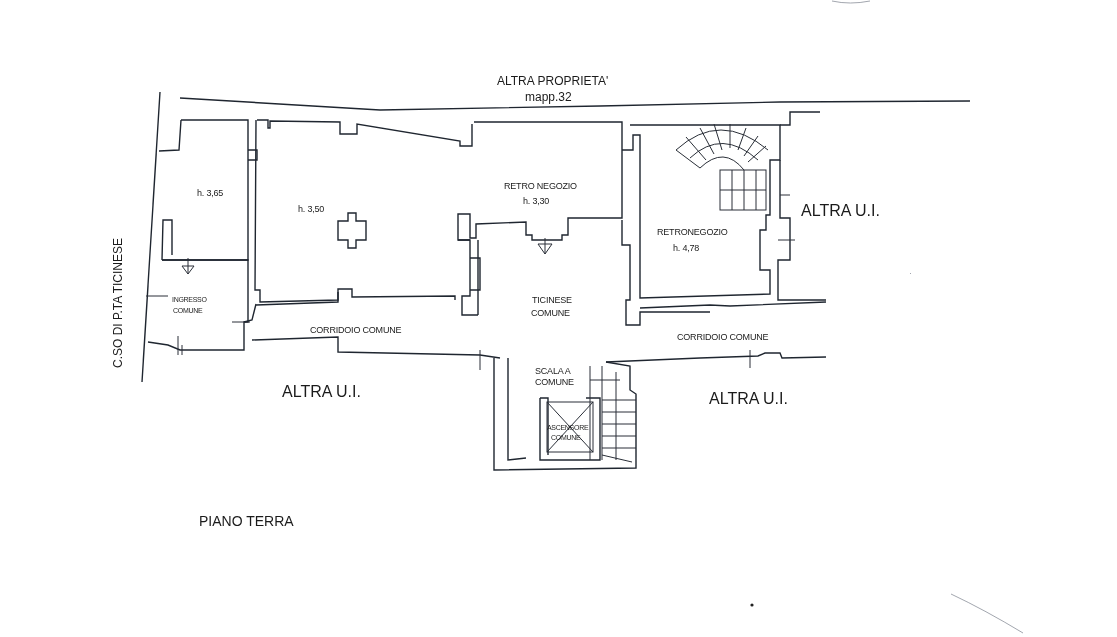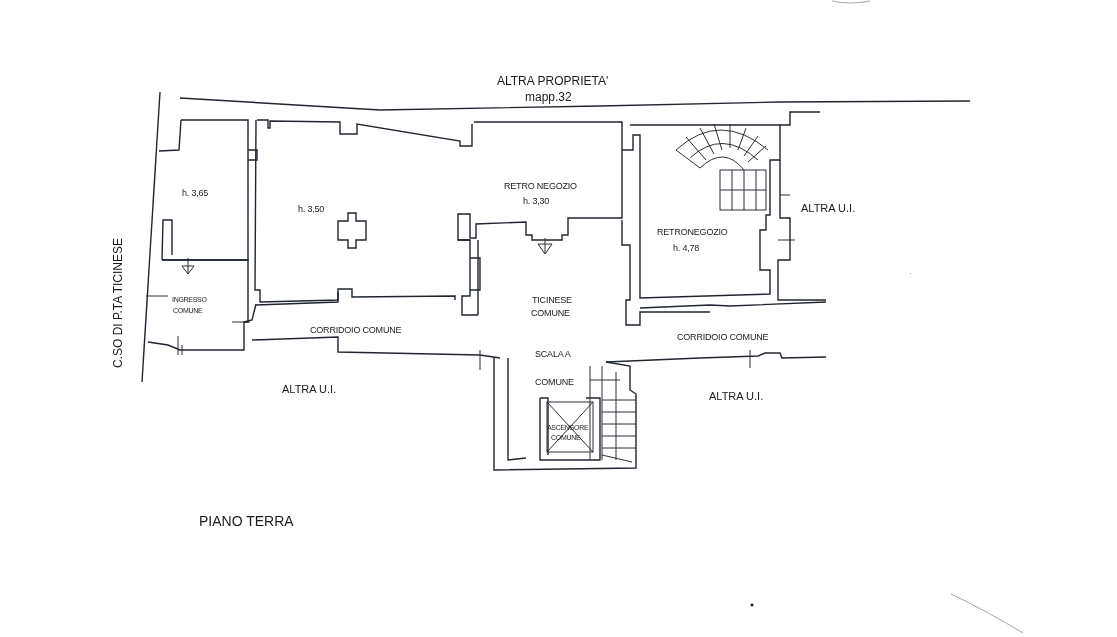--- a/index.html
+++ b/index.html
@@ -3,21 +3,21 @@
   <meta charset="utf-8">
   <style>
     html, body { margin: 0; padding: 0; background: #ffffff; }
     body { width: 1117px; height: 637px; position: relative; overflow: hidden;
            font-family: "Liberation Sans", sans-serif; color: #1a1a1a; }
     #plan { position: absolute; left: 0; top: 0; width: 1117px; height: 637px; }
     .wall { fill: none; stroke: #1f2630; stroke-width: 1.4; stroke-linejoin: miter; }
     .thin { fill: none; stroke: #2a2f38; stroke-width: 1; }
     .faint { fill: none; stroke: #8a8f99; stroke-width: 0.8; }
     .lbl { position: absolute; white-space: nowrap; color: #1b1b1b; line-height: 1; }
-    .s11 { font-size: 11px; }
+    .s11 { font-size: 16px; }
     .s9 { font-size: 9px; letter-spacing: -0.2px; }
     .s7 { font-size: 7px; letter-spacing: -0.3px; }
     .s12 { font-size: 12px; }
     .title { font-size: 14px; }
     .center { text-align: left; }
     .vert { transform: rotate(-90deg); transform-origin: left top; }
   </style>
 </head>
 <body>
 
@@ -84,36 +84,36 @@
 
   <path class="thin" d="M182 355 L182 345"></path>
   <path class="faint" d="M910 273 L911 274"></path>
 </svg>
 
 <div class="lbl s12 center" style="left:497px; top:75px;">ALTRA PROPRIETA'</div>
 <div class="lbl s12 center" style="left:525px; top:91px;">mapp.32</div>
 
 <div class="lbl s12 vert" style="left:112px; top:368px;">C.SO DI P.TA TICINESE</div>
 
-<div class="lbl s9" style="left:182px; top:189px;">h. 3,65</div>
+<div class="lbl s9" style="left:197px; top:189px;">h. 3,65</div>
 <div class="lbl s9" style="left:290px; top:205px;padding-left:8px;">h. 3,50</div>
 
 <div class="lbl s9" style="left:504px; top:182px;">RETRO NEGOZIO</div>
 <div class="lbl s9" style="left:523px; top:197px;">h. 3,30</div>
 
 <div class="lbl s9" style="left:657px; top:228px;">RETRONEGOZIO</div>
 <div class="lbl s9" style="left:673px; top:244px;">h. 4,78</div>
 
 <div class="lbl s7" style="left:172px; top:296px;">INGRESSO</div>
 <div class="lbl s7" style="left:173px; top:307px;">COMUNE</div>
 
 <div class="lbl s9" style="left:532px; top:296px;">TICINESE</div>
 <div class="lbl s9" style="left:531px; top:309px;">COMUNE</div>
 
-<div class="lbl s9" style="left:535px; top:350px;">SCALA A</div>
+<div class="lbl s9" style="left:535px; top:367px;">SCALA A</div>
 <div class="lbl s9" style="left:535px; top:378px;">COMUNE</div>
 
 <div class="lbl s7" style="left:547px; top:424px;">ASCENSORE</div>
 <div class="lbl s7" style="left:551px; top:434px;">COMUNE</div>
 
 <div class="lbl s9" style="left:310px; top:326px;">CORRIDOIO COMUNE</div>
 <div class="lbl s9" style="left:677px; top:333px;">CORRIDOIO COMUNE</div>
 
 <div class="lbl s11" style="left:801px; top:203px;">ALTRA U.I.</div>
 <div class="lbl s11" style="left:282px; top:384px;">ALTRA U.I.</div>

